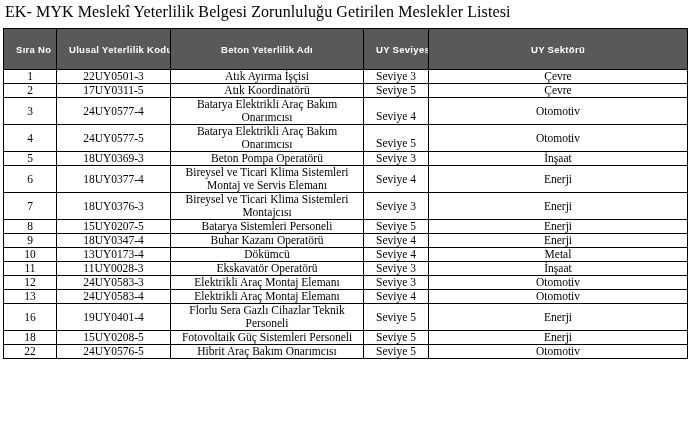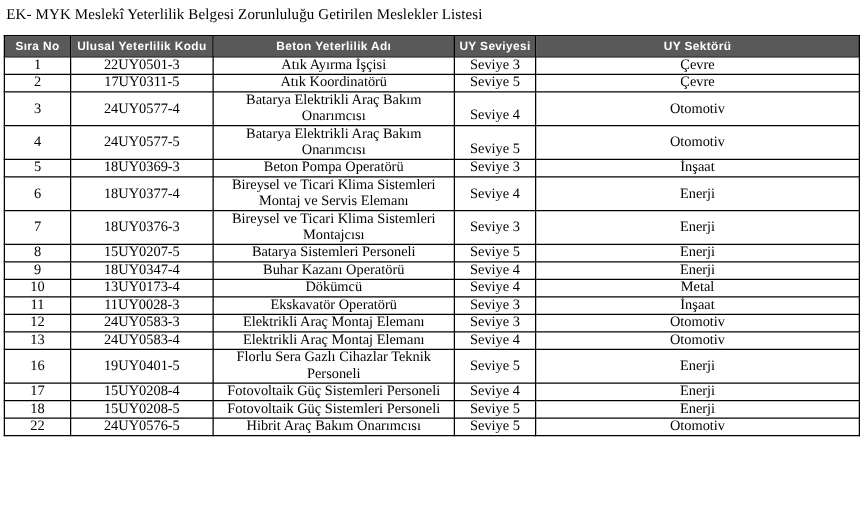--- a/index.html
+++ b/index.html
@@ -12,21 +12,21 @@
   body{
     width:690px;height:423px;
     background:var(--page-bg);
     font-family:"Liberation Serif", serif;
     color:#000;
     overflow:hidden;
   }
   .page{width:690px;height:423px;position:relative;}
   .doc-title{
     font-family:"Liberation Serif", serif;
-    font-size:12px;
+    font-size:16px;
     line-height:13px;
     padding:5px 0 0 5px;
     white-space:nowrap;
     letter-spacing:0.1px;
   }
   table.qual-table{
     border-collapse:collapse;
     table-layout:fixed;
     width:684px;
     margin:10px 0 0 3px;
@@ -38,21 +38,21 @@
     font-family:"Liberation Sans", sans-serif;
     font-weight:bold;
     font-size:9.5px;
     letter-spacing:0.3px;
     height:16px;
     border:1px solid var(--border);
     text-align:center;
     vertical-align:middle;
     white-space:nowrap;
     overflow:hidden;
-    padding:0;
+    padding:12px;
   }
   .qual-table td{
     border:1px solid var(--border);
     font-family:"Liberation Serif", serif;
     font-size:11.5px;
     line-height:13px;
     height:13px;
     text-align:center;
     vertical-align:middle;
     padding:0 2px;
@@ -176,30 +176,23 @@
         </tr>
         <tr>
           <td>13</td>
           <td>24UY0583-4</td>
           <td>Elektrikli Araç Montaj Elemanı</td>
           <td>Seviye 4</td>
           <td>Otomotiv</td>
         </tr>
         <tr>
           <td>16</td>
-          <td>19UY0401-5</td>
+          <td>19UY0401-4</td>
           <td>Florlu Sera Gazlı Cihazlar Teknik Personeli</td>
           <td>Seviye 5</td>
-          <td>Enerji</td>
-        </tr>
-        <tr>
-          <td>17</td>
-          <td>15UY0208-4</td>
-          <td>Fotovoltaik Güç Sistemleri Personeli</td>
-          <td>Seviye 4</td>
           <td>Enerji</td>
         </tr>
         <tr>
           <td>18</td>
           <td>15UY0208-5</td>
           <td>Fotovoltaik Güç Sistemleri Personeli</td>
           <td>Seviye 5</td>
           <td>Enerji</td>
         </tr>
         <tr>

